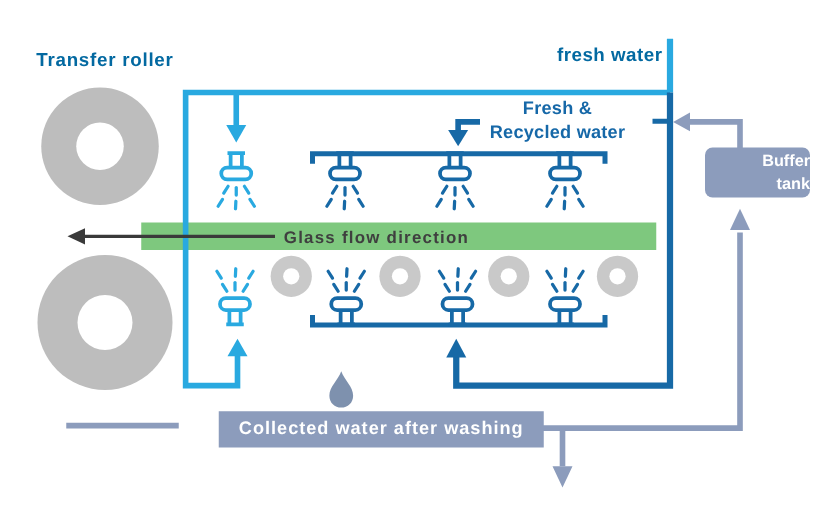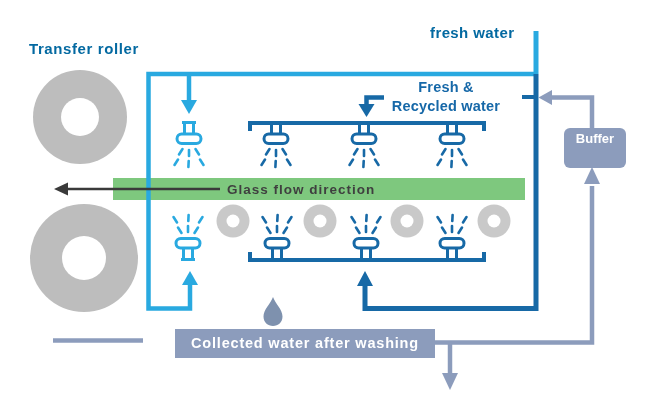--- a/index.html
+++ b/index.html
@@ -3,28 +3,28 @@
 <meta charset="utf-8">
 <style>
   html,body{margin:0;padding:0;background:#fff;}
   #canvas{
     position:relative;width:660px;height:416px;background:#ffffff;
     font-family:"Liberation Sans",sans-serif;overflow:hidden;
   }
   #diagram-svg{position:absolute;left:0;top:0;}
   .lbl{position:absolute;font-weight:bold;color:#0369a1;white-space:nowrap;}
   .lbl-transfer{left:29px;top:40px;font-size:15px;letter-spacing:.6px;}
-  .lbl-fresh{left:430px;top:24px;width:100px;text-align:left;font-size:15px;letter-spacing:.4px;}
+  .lbl-fresh{left:430px;top:36px;width:100px;text-align:right;font-size:15px;letter-spacing:.4px;}
   .lbl-freshrec{left:373px;top:78px;width:146px;text-align:center;font-size:14.5px;
     line-height:19px;color:#1668a8;letter-spacing:.2px;}
   .lbl-glass{left:227px;top:182px;font-size:13.5px;color:#3f3f3f;letter-spacing:1px;}
   .lbl-drained{left:468px;top:363px;font-size:14px;letter-spacing:.5px;}
   .box{position:absolute;background:#8c9cbc;color:#ffffff;font-weight:bold;text-align:center;}
-  .box-buffer{left:564px;top:128px;width:62px;height:40px;border-radius:6px;
-    font-size:13px;line-height:18px;padding-top:2px;box-sizing:border-box;}
+  .box-buffer{left:564px;top:118px;width:84px;height:40px;border-radius:6px;
+    font-size:13px;line-height:18px;padding-top:2px;box-sizing:border-box;text-align:right;}
   .box-collected{left:143px;top:329px;width:260px;height:29px;
     font-size:14.5px;line-height:29px;letter-spacing:.8px;margin-left:32px;}
 </style>
 </head>
 <body>
 
 <div id="canvas">
 
   <svg id="diagram-svg" width="660" height="416" viewBox="0 0 660 416">
     <defs>
@@ -135,18 +135,19 @@
 
   <div class="lbl lbl-glass">Glass flow direction</div>
 
   <div class="lbl lbl-freshrec">
     <div>Fresh &amp;</div>
     <div>Recycled water</div>
   </div>
 
   <div class="box box-buffer">
     <div>Buffer</div>
+    <div>tank</div>
   </div>
 
   <div class="box box-collected">Collected water after washing</div>
 
 
 </div>
 
 </body></html>

